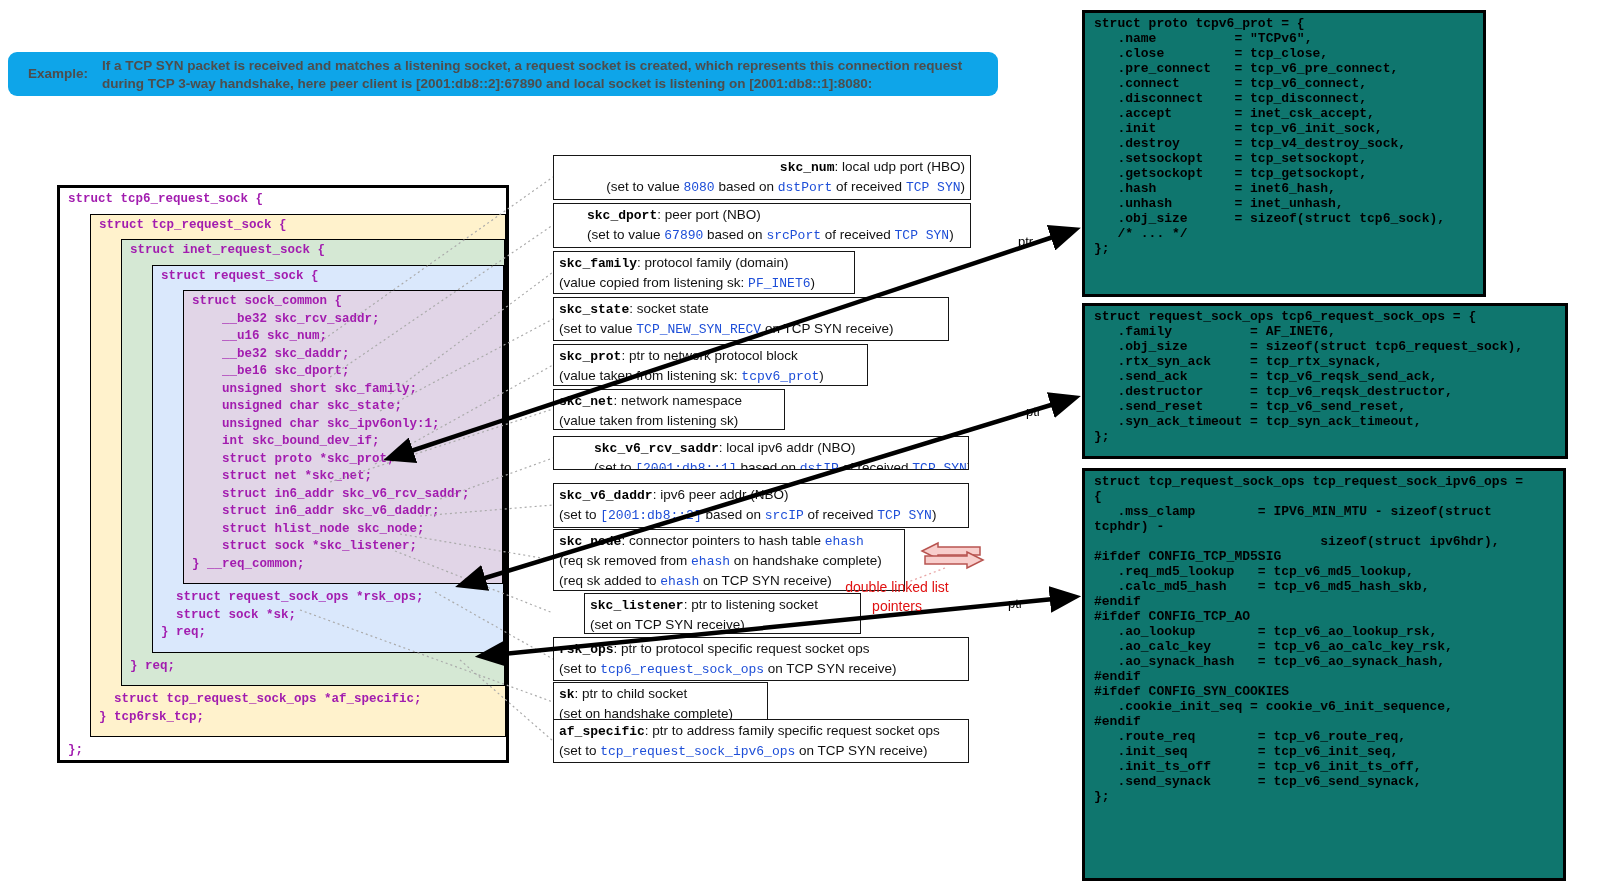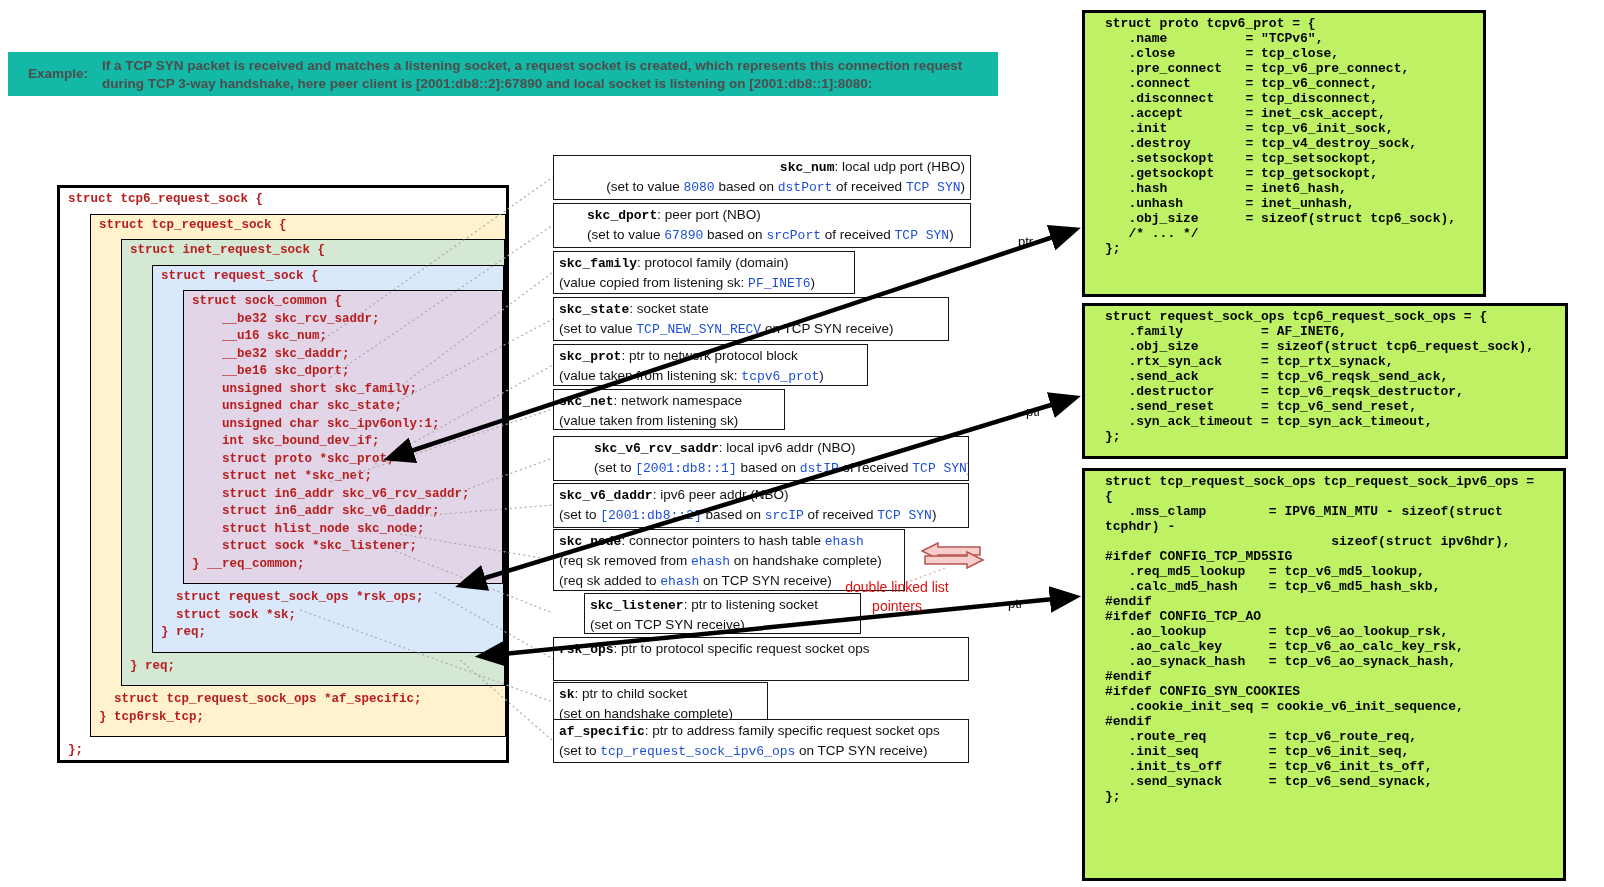--- a/index.html
+++ b/index.html
@@ -1,40 +1,40 @@
 <!DOCTYPE html>
 <html><head>
 <meta charset="utf-8">
 <style>
   html,body{margin:0;padding:0;background:#fff;width:1604px;height:887px;overflow:hidden;position:relative;}
   #stage{position:absolute;left:0;top:0;width:1604px;height:887px;font-family:"Liberation Sans",sans-serif;}
 
   
-  .banner{position:absolute;left:8px;top:52px;width:990px;height:44px;background:#14b8a6;border-radius:0;z-index:1;}
+  .banner{position:absolute;left:8px;top:52px;width:990px;height:44px;background:#0ea5e9;border-radius:9px;z-index:1;}
   .banner-label{position:absolute;left:20px;top:14px;font:bold 13.5px "Liberation Sans",sans-serif;color:#4d4d4d;}
   .banner-text{position:absolute;left:94px;top:5px;font:bold 13.5px "Liberation Sans",sans-serif;color:#4d4d4d;line-height:17.5px;white-space:pre;}
 
   
   .lstruct{position:absolute;left:57px;top:185px;width:452px;min-height:521px;background:#fff;border:3px solid #000;z-index:1;box-sizing:border-box;}
   .sbox{border:1px solid #000;margin:5px 0 5px 30px;padding:2px 0 10px 0;}
   .yellow{background:#fff2cc}
   .green{background:#d5e8d4}
   .blue{background:#dae8fc}
   .purple{background:#e1d5e7}
-  .stitle,.scode{margin:0;font:bold 12.5px "Liberation Mono",monospace;line-height:17.5px;padding:0 0 0 8px;white-space:pre;color:#b91c1c;}
+  .stitle,.scode{margin:0;font:bold 12.5px "Liberation Mono",monospace;line-height:17.5px;padding:0 0 0 8px;white-space:pre;color:#a21caf;}
   .lstruct > .stitle{padding-top:3px;}
 
   
   .ann{position:absolute;background:#fff;border:1.5px solid #161616;padding:1px 5px;z-index:3;box-sizing:border-box;overflow:hidden;}
   .ann-line{line-height:20.2px;white-space:nowrap;font-family:"Liberation Sans",sans-serif;font-size:13.5px;color:#111;}
   .seg-b{font:bold 13px "Liberation Mono",monospace;color:#000;}
   .seg-m{font:13px "Liberation Mono",monospace;color:#1d4ed8;}
 
   
-  .codebox{position:absolute;background:#bef264;border:3px solid #000;padding:3px 20px;z-index:1;box-sizing:border-box;}
+  .codebox{position:absolute;background:#0f766e;border:3px solid #000;padding:3px 9px;z-index:1;box-sizing:border-box;}
   .codebox pre{margin:0;font:bold 13px "Liberation Mono",monospace;white-space:pre;color:#000;}
   .lh173{line-height:17.3px}
   .lh166{line-height:16.6px}
   .lh182{line-height:18.2px}
 
   
   #svg-under{position:absolute;left:0;top:0;width:1604px;height:887px;z-index:2;pointer-events:none;}
   #svg-over{position:absolute;left:0;top:0;width:1604px;height:887px;z-index:4;pointer-events:none;}
   .ptr{position:absolute;font:13px "Liberation Sans",sans-serif;color:#000;z-index:5;}
   .red-label{position:absolute;left:807px;top:578px;width:180px;text-align:center;color:#e01111;font:14px "Liberation Sans",sans-serif;line-height:19px;z-index:4;white-space:pre-line;}
@@ -121,39 +121,40 @@
         <div class="ann-line"><span>(set to value </span><span class="seg-m">TCP_NEW_SYN_RECV</span><span> on TCP SYN receive)</span></div>
       </div>
       <div class="ann" style="left: 553px; top: 344px; width: 315px; height: 42px;">
         <div class="ann-line"><span class="seg-b">skc_prot</span><span>: ptr to network protocol block</span></div>
         <div class="ann-line"><span>(value taken from listening sk: </span><span class="seg-m">tcpv6_prot</span><span>)</span></div>
       </div>
       <div class="ann" style="left: 553px; top: 389px; width: 232px; height: 41px;">
         <div class="ann-line"><span class="seg-b">skc_net</span><span>: network namespace</span></div>
         <div class="ann-line"><span>(value taken from listening sk)</span></div>
       </div>
-      <div class="ann" style="left: 553px; top: 436px; width: 416px; height: 45px; padding-left: 40px;">
+      <div class="ann" style="left: 553px; top: 436px; width: 416px; height: 34px; padding-left: 40px;">
         <div class="ann-line"><span class="seg-b">skc_v6_rcv_saddr</span><span>: local ipv6 addr (NBO)</span></div>
         <div class="ann-line"><span>(set to </span><span class="seg-m">[2001:db8::1]</span><span> based on </span><span class="seg-m">dstIP</span><span> of received </span><span class="seg-m">TCP SYN</span><span>)</span></div>
       </div>
       <div class="ann" style="left: 553px; top: 483px; width: 416px; height: 45px;">
         <div class="ann-line"><span class="seg-b">skc_v6_daddr</span><span>: ipv6 peer addr (NBO)</span></div>
         <div class="ann-line"><span>(set to </span><span class="seg-m">[2001:db8::2]</span><span> based on </span><span class="seg-m">srcIP</span><span> of received </span><span class="seg-m">TCP SYN</span><span>)</span></div>
       </div>
       <div class="ann" style="left: 553px; top: 529px; width: 352px; height: 62px;">
         <div class="ann-line"><span class="seg-b">skc_node</span><span>: connector pointers to hash table </span><span class="seg-m">ehash</span></div>
         <div class="ann-line"><span>(req sk removed from </span><span class="seg-m">ehash</span><span> on handshake complete)</span></div>
         <div class="ann-line"><span>(req sk added to </span><span class="seg-m">ehash</span><span> on TCP SYN receive)</span></div>
       </div>
       <div class="ann" style="left: 553px; top: 593px; width: 277px; height: 41px; margin-left: 31px;">
         <div class="ann-line"><span class="seg-b">skc_listener</span><span>: ptr to listening socket</span></div>
         <div class="ann-line"><span>(set on TCP SYN receive)</span></div>
       </div>
       <div class="ann" style="left: 553px; top: 637px; width: 416px; height: 44px;">
         <div class="ann-line"><span class="seg-b">rsk_ops</span><span>: ptr to protocol specific request socket ops</span></div>
+        <div class="ann-line"><span>(set to </span><span class="seg-m">tcp6_request_sock_ops</span><span> on TCP SYN receive)</span></div>
       </div>
       <div class="ann" style="left: 553px; top: 682px; width: 215px; height: 40px;">
         <div class="ann-line"><span class="seg-b">sk</span><span>: ptr to child socket</span></div>
         <div class="ann-line"><span>(set on handshake complete)</span></div>
       </div>
       <div class="ann" style="left: 553px; top: 719px; width: 416px; height: 44px;">
         <div class="ann-line"><span class="seg-b">af_specific</span><span>: ptr to address family specific request socket ops</span></div>
         <div class="ann-line"><span>(set to </span><span class="seg-m">tcp_request_sock_ipv6_ops</span><span> on TCP SYN receive)</span></div>
       </div>
     </div>

